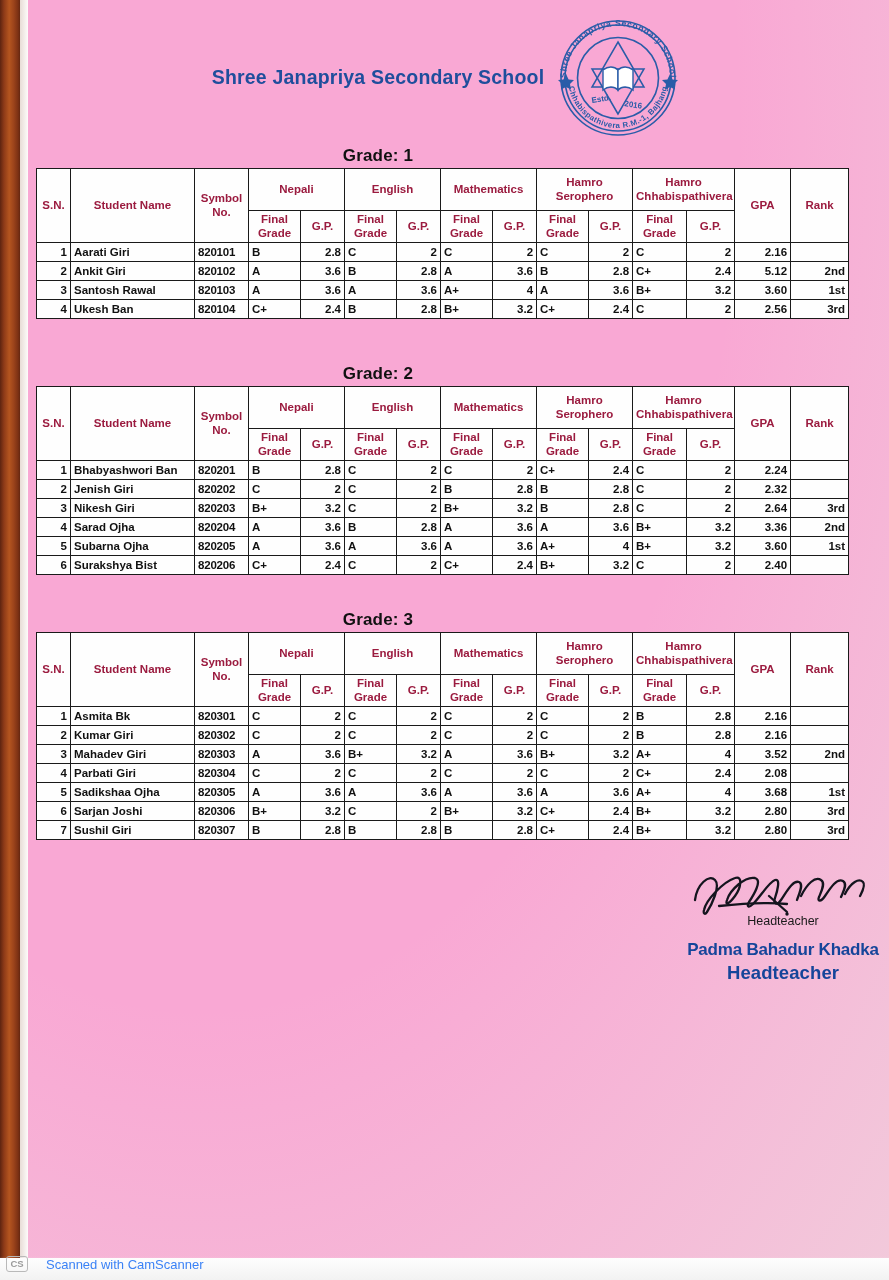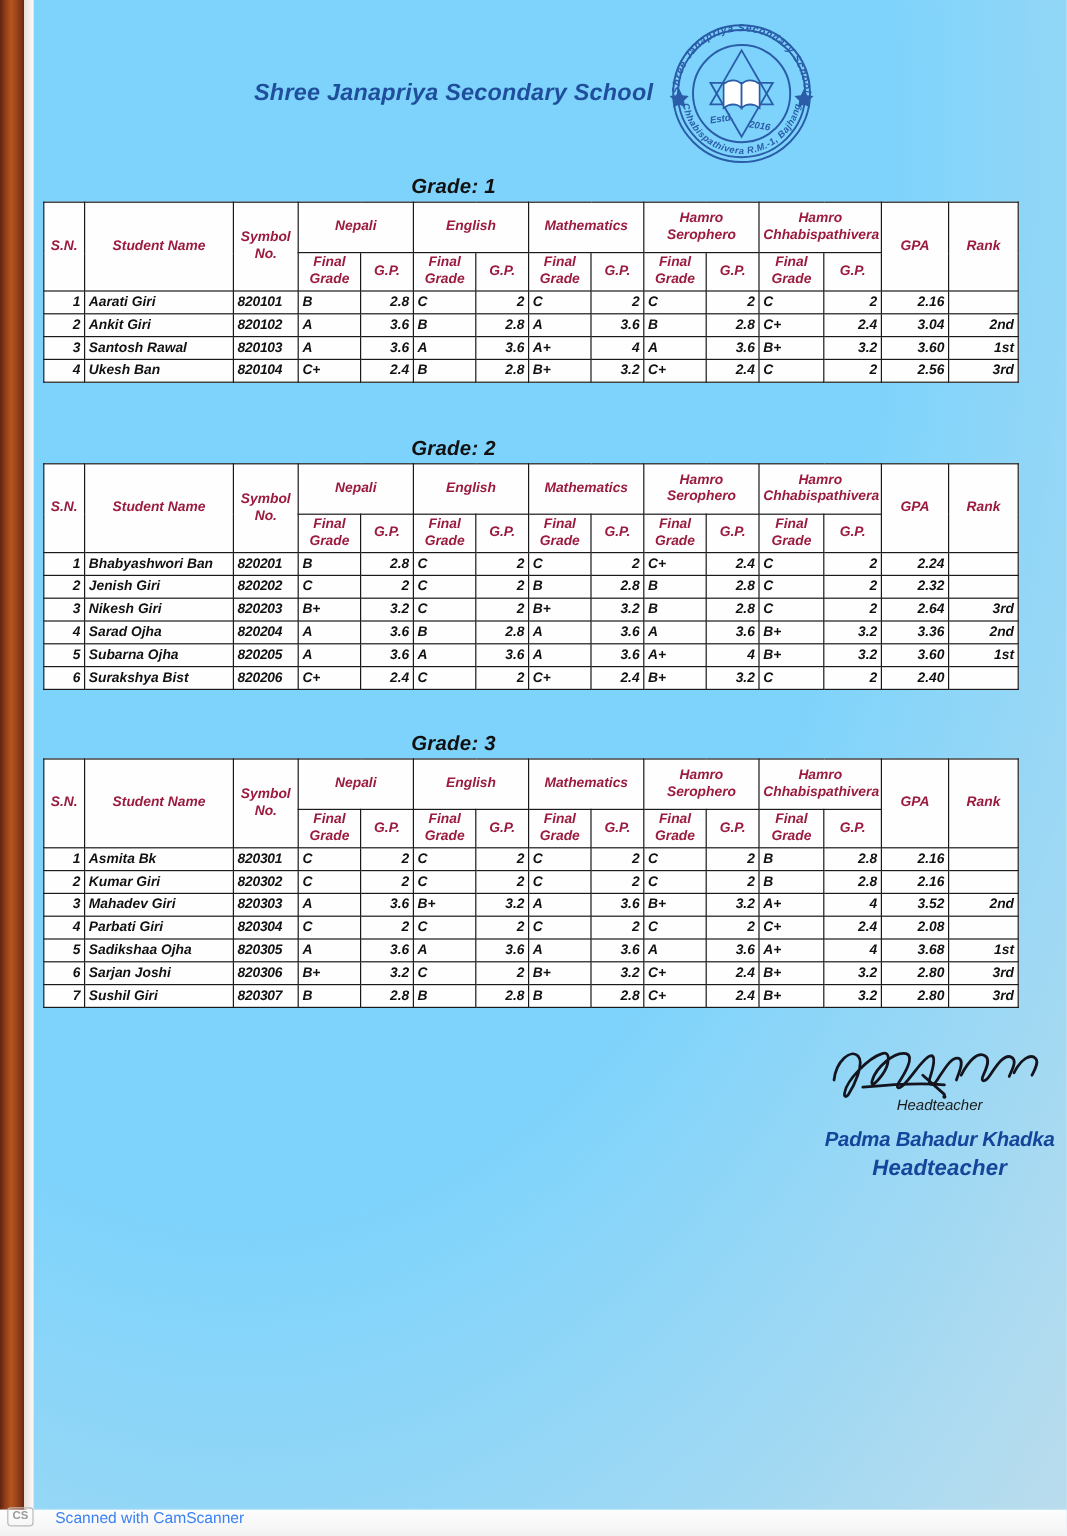--- a/index.html
+++ b/index.html
@@ -15,22 +15,21 @@
   .desk-edge {
     position:absolute; left:0; top:0; width:22px; height:1258px;
     background: linear-gradient(90deg,#5d2410 0%, #8d3a18 18%, #b4551f 42%, #9c441b 62%, #7c3114 82%, #4a1d0d 100%);
   }
   .desk-edge:after{
     content:""; position:absolute; right:-6px; top:0; width:8px; height:100%;
     background:linear-gradient(90deg,#e8dcd6,#fdfbfa);
   }
   .page {
     position:absolute; left:28px; top:0; width:861px; height:1258px;
-    background:#7dd3fc;
-    font-style:italic;
+    background:#f9a8d4;
   }
   .paper-tint{
     position:absolute; inset:0;
     background:radial-gradient(ellipse at 20% 10%, rgba(255,255,255,0) 55%, rgba(236,228,224,0.55) 100%);
     pointer-events:none;
   }
 
   
   .doc-header { position:absolute; left:0; top:62px; width:700px; text-align:center; }
   .school-name{
@@ -250,21 +249,21 @@
             <td class="grade">A</td>
             <td class="gp">3.6</td>
             <td class="grade">B</td>
             <td class="gp">2.8</td>
             <td class="grade">A</td>
             <td class="gp">3.6</td>
             <td class="grade">B</td>
             <td class="gp">2.8</td>
             <td class="grade">C+</td>
             <td class="gp">2.4</td>
-            <td class="gpa">3.04</td>
+            <td class="gpa">5.12</td>
             <td class="rank">2nd</td>
           </tr>
           <tr>
             <td class="sn">3</td>
             <td class="name">Santosh  Rawal</td>
             <td class="sym">820103</td>
             <td class="grade">A</td>
             <td class="gp">3.6</td>
             <td class="grade">A</td>
             <td class="gp">3.6</td>

